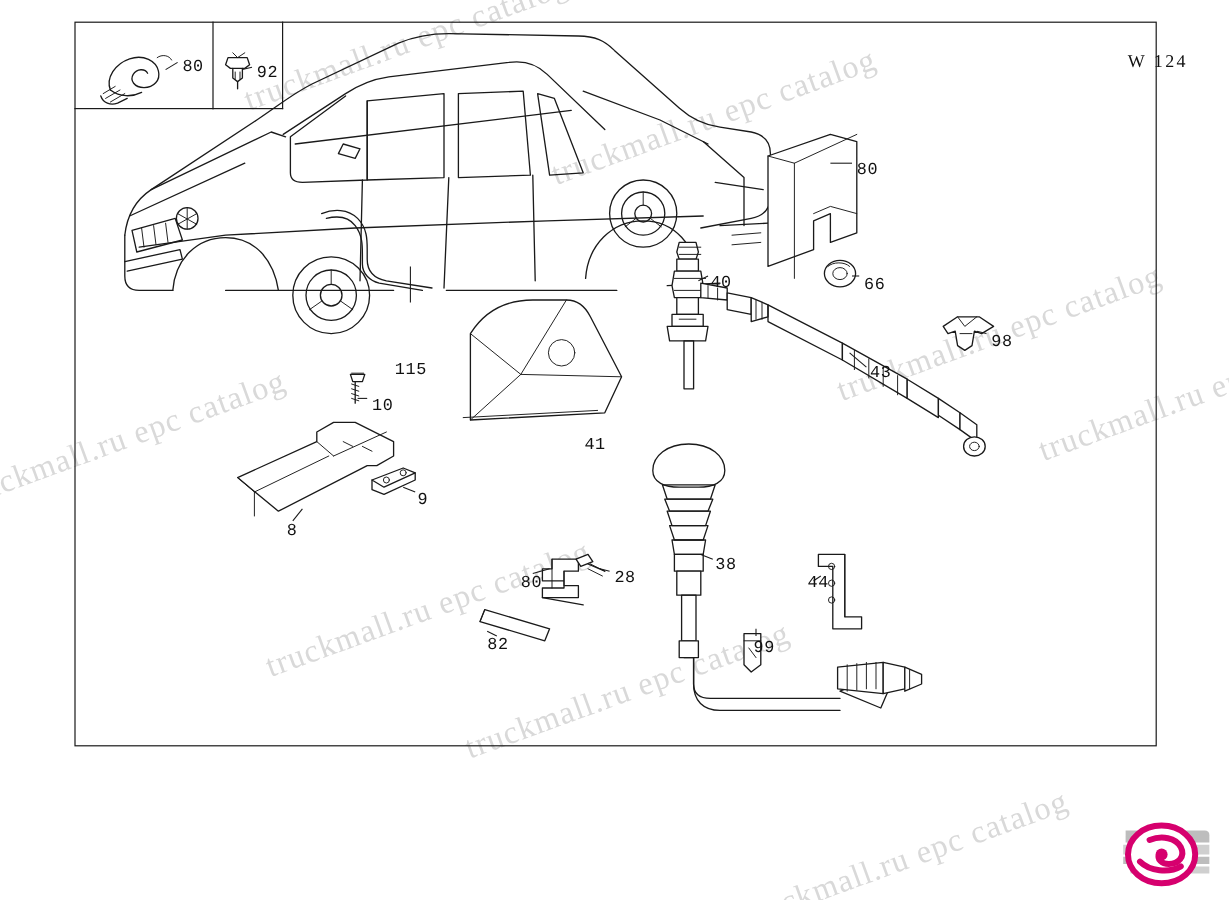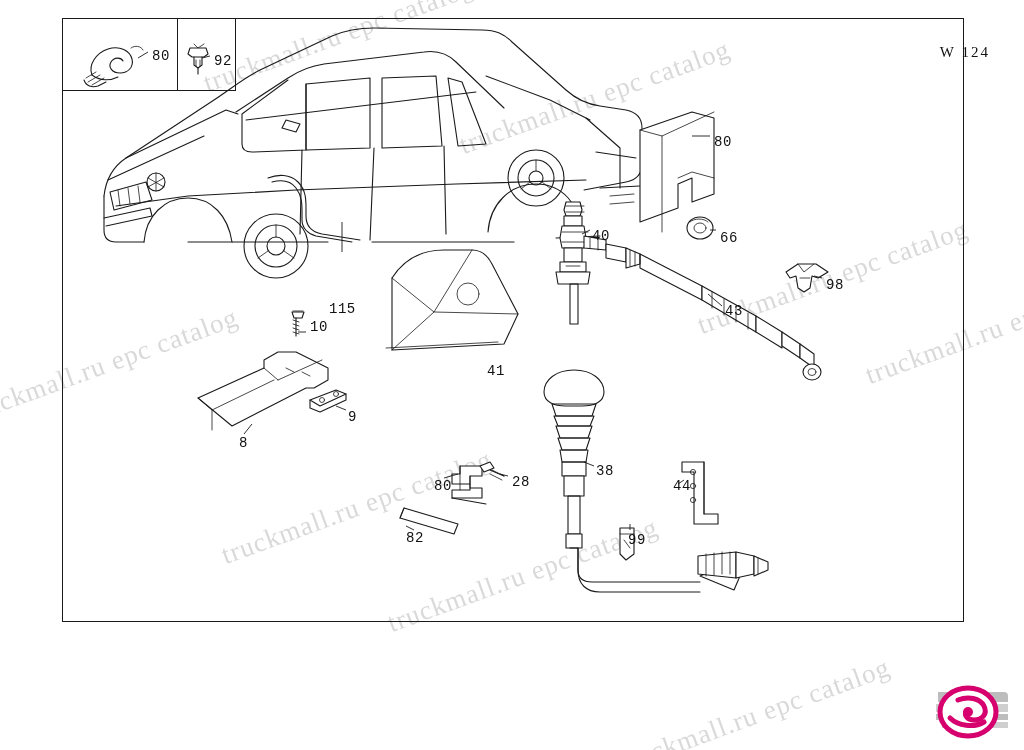--- a/index.html
+++ b/index.html
@@ -370,21 +370,21 @@
 
   <div id="callout-layer">
       <div class="num" style="left: 152px; top: 48px;">80</div>
       <div class="num" style="left: 214px; top: 53px;">92</div>
       <div class="num" style="left: 714px; top: 134px;">80</div>
       <div class="num" style="left: 720px; top: 230px;">66</div>
       <div class="num" style="left: 592px; top: 228px;">40</div>
       <div class="num" style="left: 826px; top: 277px;">98</div>
       <div class="num" style="left: 329px; top: 261px; margin-top: 40px;">115</div>
       <div class="num" style="left: 725px; top: 303px;">43</div>
-      <div class="num" style="left: 310px; top: 319px;">10</div>
+      <div class="num" style="left: 310px; top: 331px;">10</div>
       <div class="num" style="left: 442px; top: 363px; margin-left: 45px;">41</div>
       <div class="num" style="left: 348px; top: 409px;">9</div>
       <div class="num" style="left: 239px; top: 435px;">8</div>
       <div class="num" style="left: 512px; top: 474px;">28</div>
       <div class="num" style="left: 434px; top: 478px;">80</div>
       <div class="num" style="left: 596px; top: 463px; text-align: center;">38</div>
       <div class="num" style="left: 673px; top: 478px;">44</div>
       <div class="num" style="left: 406px; top: 530px;">82</div>
       <div class="num" style="left: 628px; top: 532px;">99</div>
     </div>

